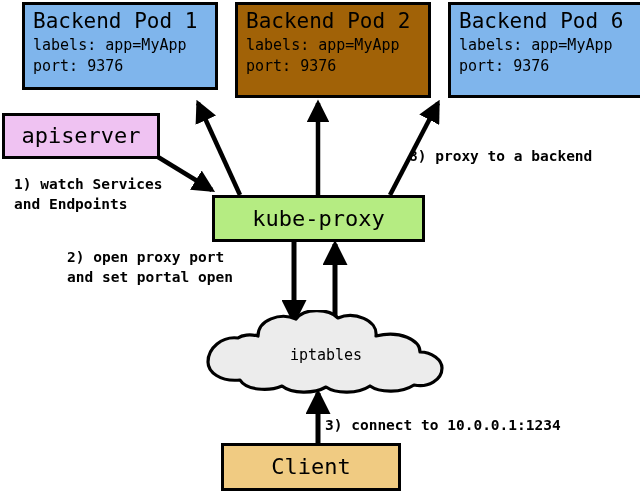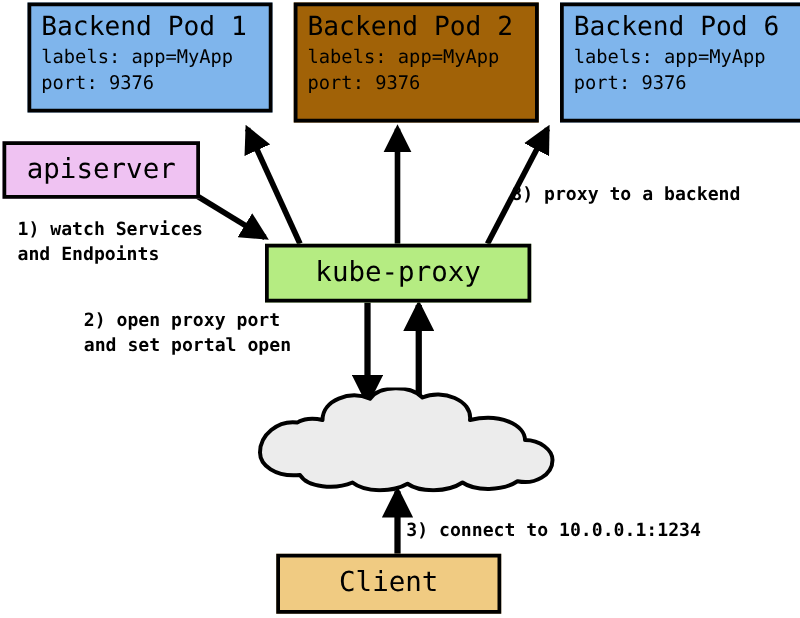--- a/index.html
+++ b/index.html
@@ -161,20 +161,21 @@
                C244,42 254,50 254,58
                C254,70 240,78 226,75
                C214,83 192,83 182,76
                C170,84 148,84 138,77
                C126,84 104,84 94,76
                C80,82 58,80 52,70
                C32,72 20,62 20,52
                C20,38 34,26 50,28
                C54,25 62,24 70,26 Z" fill="#ECECEC" stroke="#000000" stroke-width="3.2" stroke-linejoin="round"></path>
     </svg>
+    <div class="cloud-text">iptables</div>
   </div>
 
   <div class="node center" style="left:221px; top:443px; width:180px; height:48px; background:#F0CB82;">
     <div class="simple-label">Client</div>
   </div>
 
   <div class="step" style="left:14px; top:174px;">
     <div>1) watch Services</div>
     <div>and Endpoints</div>
   </div>

